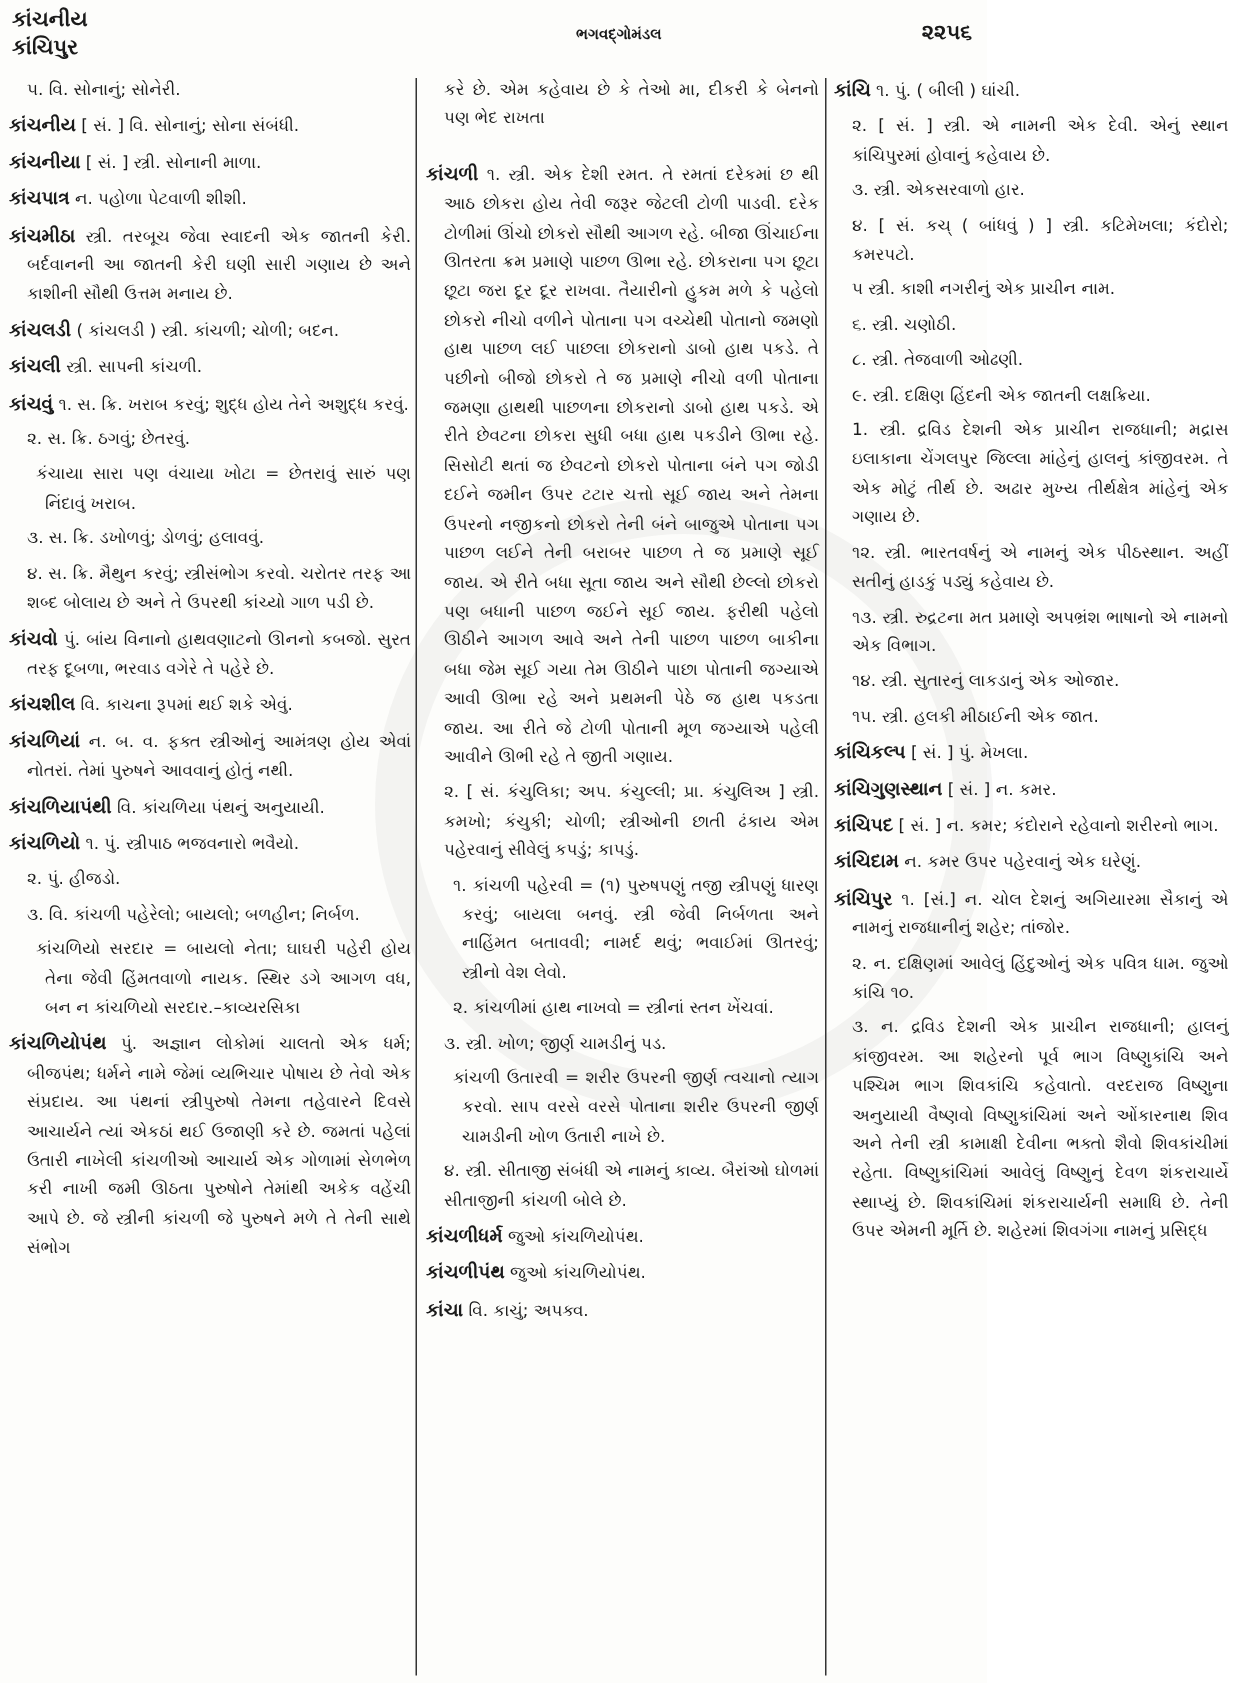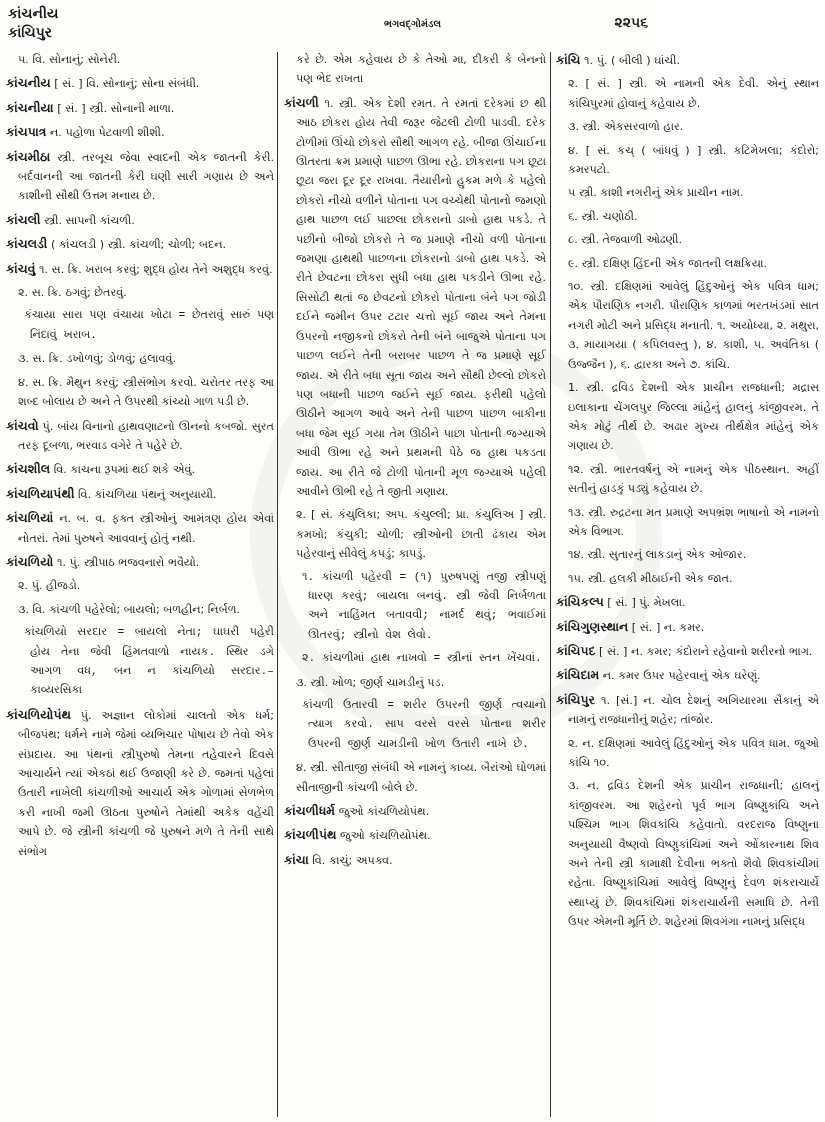--- a/index.html
+++ b/index.html
@@ -11,22 +11,22 @@
   .hdr-left { position:absolute; left:8px; top:4px; font-size:14px; font-weight:bold; line-height:19px; }
   .hdr-center { position:absolute; left:0; width:825px; top:8px; text-align:center; font-size:10px; font-weight:bold;margin-top:10px; }
   .hdr-right { position:absolute; right:10px; top:14px; font-size:14px; font-weight:bold;text-align:right; }
   .col { position:absolute; top:50px; font-size:11.2px; line-height:19.4px; text-align:justify; }
   .col1 { left:6px; width:268px; }
   .col2 { left:284px; width:262px; }
   .col3 { left:556px; width:263px; }
   .rule { position:absolute; top:52px; width:1px; height:1065px; background:#333; }
   .entry { margin:0 0 4px 0; padding-left:12px; text-indent:-12px; }
   .sub { margin:0 0 4px 0; padding-left:12px; }
-  .quote { margin:0 0 4px 0; padding-left:24px; text-indent:-6px;font-family:Liberation Mono, monospace; }
-  .cont { margin:0 0 4px 0; padding-left:12px; }
+  .quote { margin:0 0 4px 0; padding-left:24px; text-indent:-6px; }
+  .cont { margin:0 0 17px 0; padding-left:12px; }
   .hw { font-weight:bold; font-size:12.4px;margin-top:40px; }
 </style>
 </head>
 <body>
 
 <div class="page">
   <div class="watermark"></div>
 
   <div class="hdr-left">
     <div>કાંચનીય</div>
@@ -37,31 +37,31 @@
 
   <div class="rule" style="left:277px"></div>
   <div class="rule" style="left:550px"></div>
 
   <div class="col col1" id="col0">
       <div class="sub"><span>૫. વિ. સોનાનું; સોનેરી.</span></div>
       <div class="entry"><span class="hw">કાંચનીય</span><span> [ સં. ] વિ. સોનાનું; સોના સંબંધી.</span></div>
       <div class="entry"><span class="hw">કાંચનીયા</span><span> [ સં. ] સ્ત્રી. સોનાની માળા.</span></div>
       <div class="entry"><span class="hw">કાંચપાત્ર</span><span> ન. પહોળા પેટવાળી શીશી.</span></div>
       <div class="entry"><span class="hw">કાંચમીઠા</span><span> સ્ત્રી. તરબૂચ જેવા સ્વાદની એક જાતની કેરી. બર્દવાનની આ જાતની કેરી ઘણી સારી ગણાય છે અને કાશીની સૌથી ઉત્તમ મનાય છે.</span></div>
+      <div class="entry"><span class="hw">કાંચલડી</span><span> ( કાંચલડી ) સ્ત્રી. કાંચળી; ચોળી; બદન.</span></div>
       <div class="entry"><span class="hw">કાંચલી</span><span> સ્ત્રી. સાપની કાંચળી.</span></div>
-      <div class="entry"><span class="hw">કાંચલડી</span><span> ( કાંચલડી ) સ્ત્રી. કાંચળી; ચોળી; બદન.</span></div>
       <div class="entry"><span class="hw">કાંચવું</span><span> ૧. સ. ક્રિ. ખરાબ કરવું; શુદ્ધ હોય તેને અશુદ્ધ કરવું.</span></div>
       <div class="sub"><span>૨. સ. ક્રિ. ઠગવું; છેતરવું.</span></div>
       <div class="quote"><span>કંચાયા સારા પણ વંચાયા ખોટા = છેતરાવું સારું પણ નિંદાવું ખરાબ.</span></div>
       <div class="sub"><span>૩. સ. ક્રિ. ડખોળવું; ડોળવું; હલાવવું.</span></div>
       <div class="sub"><span>૪. સ. ક્રિ. મૈથુન કરવું; સ્ત્રીસંભોગ કરવો. ચરોતર તરફ આ શબ્દ બોલાય છે અને તે ઉપરથી કાંચ્યો ગાળ પડી છે.</span></div>
       <div class="entry"><span class="hw">કાંચવો</span><span> પું. બાંય વિનાનો હાથવણાટનો ઊનનો કબજો. સુરત તરફ દૂબળા, ભરવાડ વગેરે તે પહેરે છે.</span></div>
       <div class="entry"><span class="hw">કાંચશીલ</span><span> વિ. કાચના રૂપમાં થઈ શકે એવું.</span></div>
+      <div class="entry"><span class="hw">કાંચળિયાં</span><span> ન. બ. વ. ફક્ત સ્ત્રીઓનું આમંત્રણ હોય એવાં નોતરાં. તેમાં પુરુષને આવવાનું હોતું નથી.</span></div>
       <div class="entry"><span class="hw">કાંચળિયાપંથી</span><span> વિ. કાંચળિયા પંથનું અનુયાયી.</span></div>
-      <div class="entry"><span class="hw">કાંચળિયાં</span><span> ન. બ. વ. ફક્ત સ્ત્રીઓનું આમંત્રણ હોય એવાં નોતરાં. તેમાં પુરુષને આવવાનું હોતું નથી.</span></div>
       <div class="entry"><span class="hw">કાંચળિયો</span><span> ૧. પું. સ્ત્રીપાઠ ભજવનારો ભવૈયો.</span></div>
       <div class="sub"><span>૨. પું. હીજડો.</span></div>
       <div class="sub"><span>૩. વિ. કાંચળી પહેરેલો; બાયલો; બળહીન; નિર્બળ.</span></div>
       <div class="quote"><span>કાંચળિયો સરદાર = બાયલો નેતા; ઘાઘરી પહેરી હોય તેના જેવી હિંમતવાળો નાયક. સ્થિર ડગે આગળ વધ, બન ન કાંચળિયો સરદાર.–કાવ્યરસિકા</span></div>
       <div class="entry"><span class="hw">કાંચળિયોપંથ</span><span> પું. અજ્ઞાન લોકોમાં ચાલતો એક ધર્મ; બીજપંથ; ધર્મને નામે જેમાં વ્યભિચાર પોષાય છે તેવો એક સંપ્રદાય. આ પંથનાં સ્ત્રીપુરુષો તેમના તહેવારને દિવસે આચાર્યને ત્યાં એકઠાં થઈ ઉજાણી કરે છે. જમતાં પહેલાં ઉતારી નાખેલી કાંચળીઓ આચાર્ય એક ગોળામાં સેળભેળ કરી નાખી જમી ઊઠતા પુરુષોને તેમાંથી અકેક વહેંચી આપે છે. જે સ્ત્રીની કાંચળી જે પુરુષને મળે તે તેની સાથે સંભોગ</span></div>
     </div>
   <div class="col col2" id="col1">
       <div class="cont"><span>કરે છે. એમ કહેવાય છે કે તેઓ મા, દીકરી કે બેનનો પણ ભેદ રાખતા</span></div>
       <div class="entry"><span class="hw">કાંચળી</span><span> ૧. સ્ત્રી. એક દેશી રમત. તે રમતાં દરેકમાં છ થી આઠ છોકરા હોય તેવી જરૂર જેટલી ટોળી પાડવી. દરેક ટોળીમાં ઊંચો છોકરો સૌથી આગળ રહે. બીજા ઊંચાઈના ઊતરતા ક્રમ પ્રમાણે પાછળ ઊભા રહે. છોકરાના પગ છૂટા છૂટા જરા દૂર દૂર રાખવા. તૈયારીનો હુકમ મળે કે પહેલો છોકરો નીચો વળીને પોતાના પગ વચ્ચેથી પોતાનો જમણો હાથ પાછળ લઈ પાછલા છોકરાનો ડાબો હાથ પકડે. તે પછીનો બીજો છોકરો તે જ પ્રમાણે નીચો વળી પોતાના જમણા હાથથી પાછળના છોકરાનો ડાબો હાથ પકડે. એ રીતે છેવટના છોકરા સુધી બધા હાથ પકડીને ઊભા રહે. સિસોટી થતાં જ છેવટનો છોકરો પોતાના બંને પગ જોડી દઈને જમીન ઉપર ટટાર ચત્તો સૂઈ જાય અને તેમના ઉપરનો નજીકનો છોકરો તેની બંને બાજુએ પોતાના પગ પાછળ લઈને તેની બરાબર પાછળ તે જ પ્રમાણે સૂઈ જાય. એ રીતે બધા સૂતા જાય અને સૌથી છેલ્લો છોકરો પણ બધાની પાછળ જઈને સૂઈ જાય. ફરીથી પહેલો ઊઠીને આગળ આવે અને તેની પાછળ પાછળ બાકીના બધા જેમ સૂઈ ગયા તેમ ઊઠીને પાછા પોતાની જગ્યાએ આવી ઊભા રહે અને પ્રથમની પેઠે જ હાથ પકડતા જાય. આ રીતે જે ટોળી પોતાની મૂળ જગ્યાએ પહેલી આવીને ઊભી રહે તે જીતી ગણાય.</span></div>
       <div class="sub"><span>૨. [ સં. કંચુલિકા; અપ. કંચુલ્લી; પ્રા. કંચુલિઅ ] સ્ત્રી. કમખો; કંચુકી; ચોળી; સ્ત્રીઓની છાતી ઢંકાય એમ પહેરવાનું સીવેલું કપડું; કાપડું.</span></div>
@@ -76,21 +76,20 @@
     </div>
   <div class="col col3" id="col2">
       <div class="entry"><span class="hw">કાંચિ</span><span> ૧. પું. ( બીલી ) ઘાંચી.</span></div>
       <div class="sub"><span>૨. [ સં. ] સ્ત્રી. એ નામની એક દેવી. એનું સ્થાન કાંચિપુરમાં હોવાનું કહેવાય છે.</span></div>
       <div class="sub"><span>૩. સ્ત્રી. એકસરવાળો હાર.</span></div>
       <div class="sub"><span>૪. [ સં. કચ્ ( બાંધવું ) ] સ્ત્રી. કટિમેખલા; કંદોરો; કમરપટો.</span></div>
       <div class="sub"><span>૫ સ્ત્રી. કાશી નગરીનું એક પ્રાચીન નામ.</span></div>
       <div class="sub"><span>૬. સ્ત્રી. ચણોઠી.</span></div>
       <div class="sub"><span>૮. સ્ત્રી. તેજવાળી ઓઢણી.</span></div>
       <div class="sub"><span>૯. સ્ત્રી. દક્ષિણ હિંદની એક જાતની લક્ષક્રિયા.</span></div>
-      <div class="sub"><span>૧૦. સ્ત્રી. દક્ષિણમાં આવેલું હિંદુઓનું એક પવિત્ર ધામ; એક પૌરાણિક નગરી. પૌરાણિક કાળમાં ભરતખંડમાં સાત નગરી મોટી અને પ્રસિદ્ધ મનાતી. ૧. અયોધ્યા, ૨. મથુરા, ૩. માયાગયા ( કપિલવસ્તુ ), ૪. કાશી, ૫. અવંતિકા ( ઉજ્જૈન ), ૬. દ્વારકા અને ૭. કાંચિ.</span></div>
       <div class="sub"><span>1. સ્ત્રી. દ્રવિડ દેશની એક પ્રાચીન રાજધાની; મદ્રાસ ઇલાકાના ચેંગલપુર જિલ્લા માંહેનું હાલનું કાંજીવરમ. તે એક મોટું તીર્થ છે. અઢાર મુખ્ય તીર્થક્ષેત્ર માંહેનું એક ગણાય છે.</span></div>
       <div class="sub"><span>૧૨. સ્ત્રી. ભારતવર્ષનું એ નામનું એક પીઠસ્થાન. અહીં સતીનું હાડકું પડ્યું કહેવાય છે.</span></div>
       <div class="sub"><span>૧૩. સ્ત્રી. રુદ્રટના મત પ્રમાણે અપભ્રંશ ભાષાનો એ નામનો એક વિભાગ.</span></div>
       <div class="sub"><span>૧૪. સ્ત્રી. સુતારનું લાકડાનું એક ઓજાર.</span></div>
       <div class="sub"><span>૧૫. સ્ત્રી. હલકી મીઠાઈની એક જાત.</span></div>
       <div class="entry"><span class="hw">કાંચિકલ્પ</span><span> [ સં. ] પું. મેખલા.</span></div>
       <div class="entry"><span class="hw">કાંચિગુણસ્થાન</span><span> [ સં. ] ન. કમર.</span></div>
       <div class="entry"><span class="hw">કાંચિપદ</span><span> [ સં. ] ન. કમર; કંદોરાને રહેવાનો શરીરનો ભાગ.</span></div>
       <div class="entry"><span class="hw">કાંચિદામ</span><span> ન. કમર ઉપર પહેરવાનું એક ઘરેણું.</span></div>
       <div class="entry"><span class="hw">કાંચિપુર</span><span> ૧. [સં.] ન. ચોલ દેશનું અગિયારમા સૈકાનું એ નામનું રાજધાનીનું શહેર; તાંજોર.</span></div>

